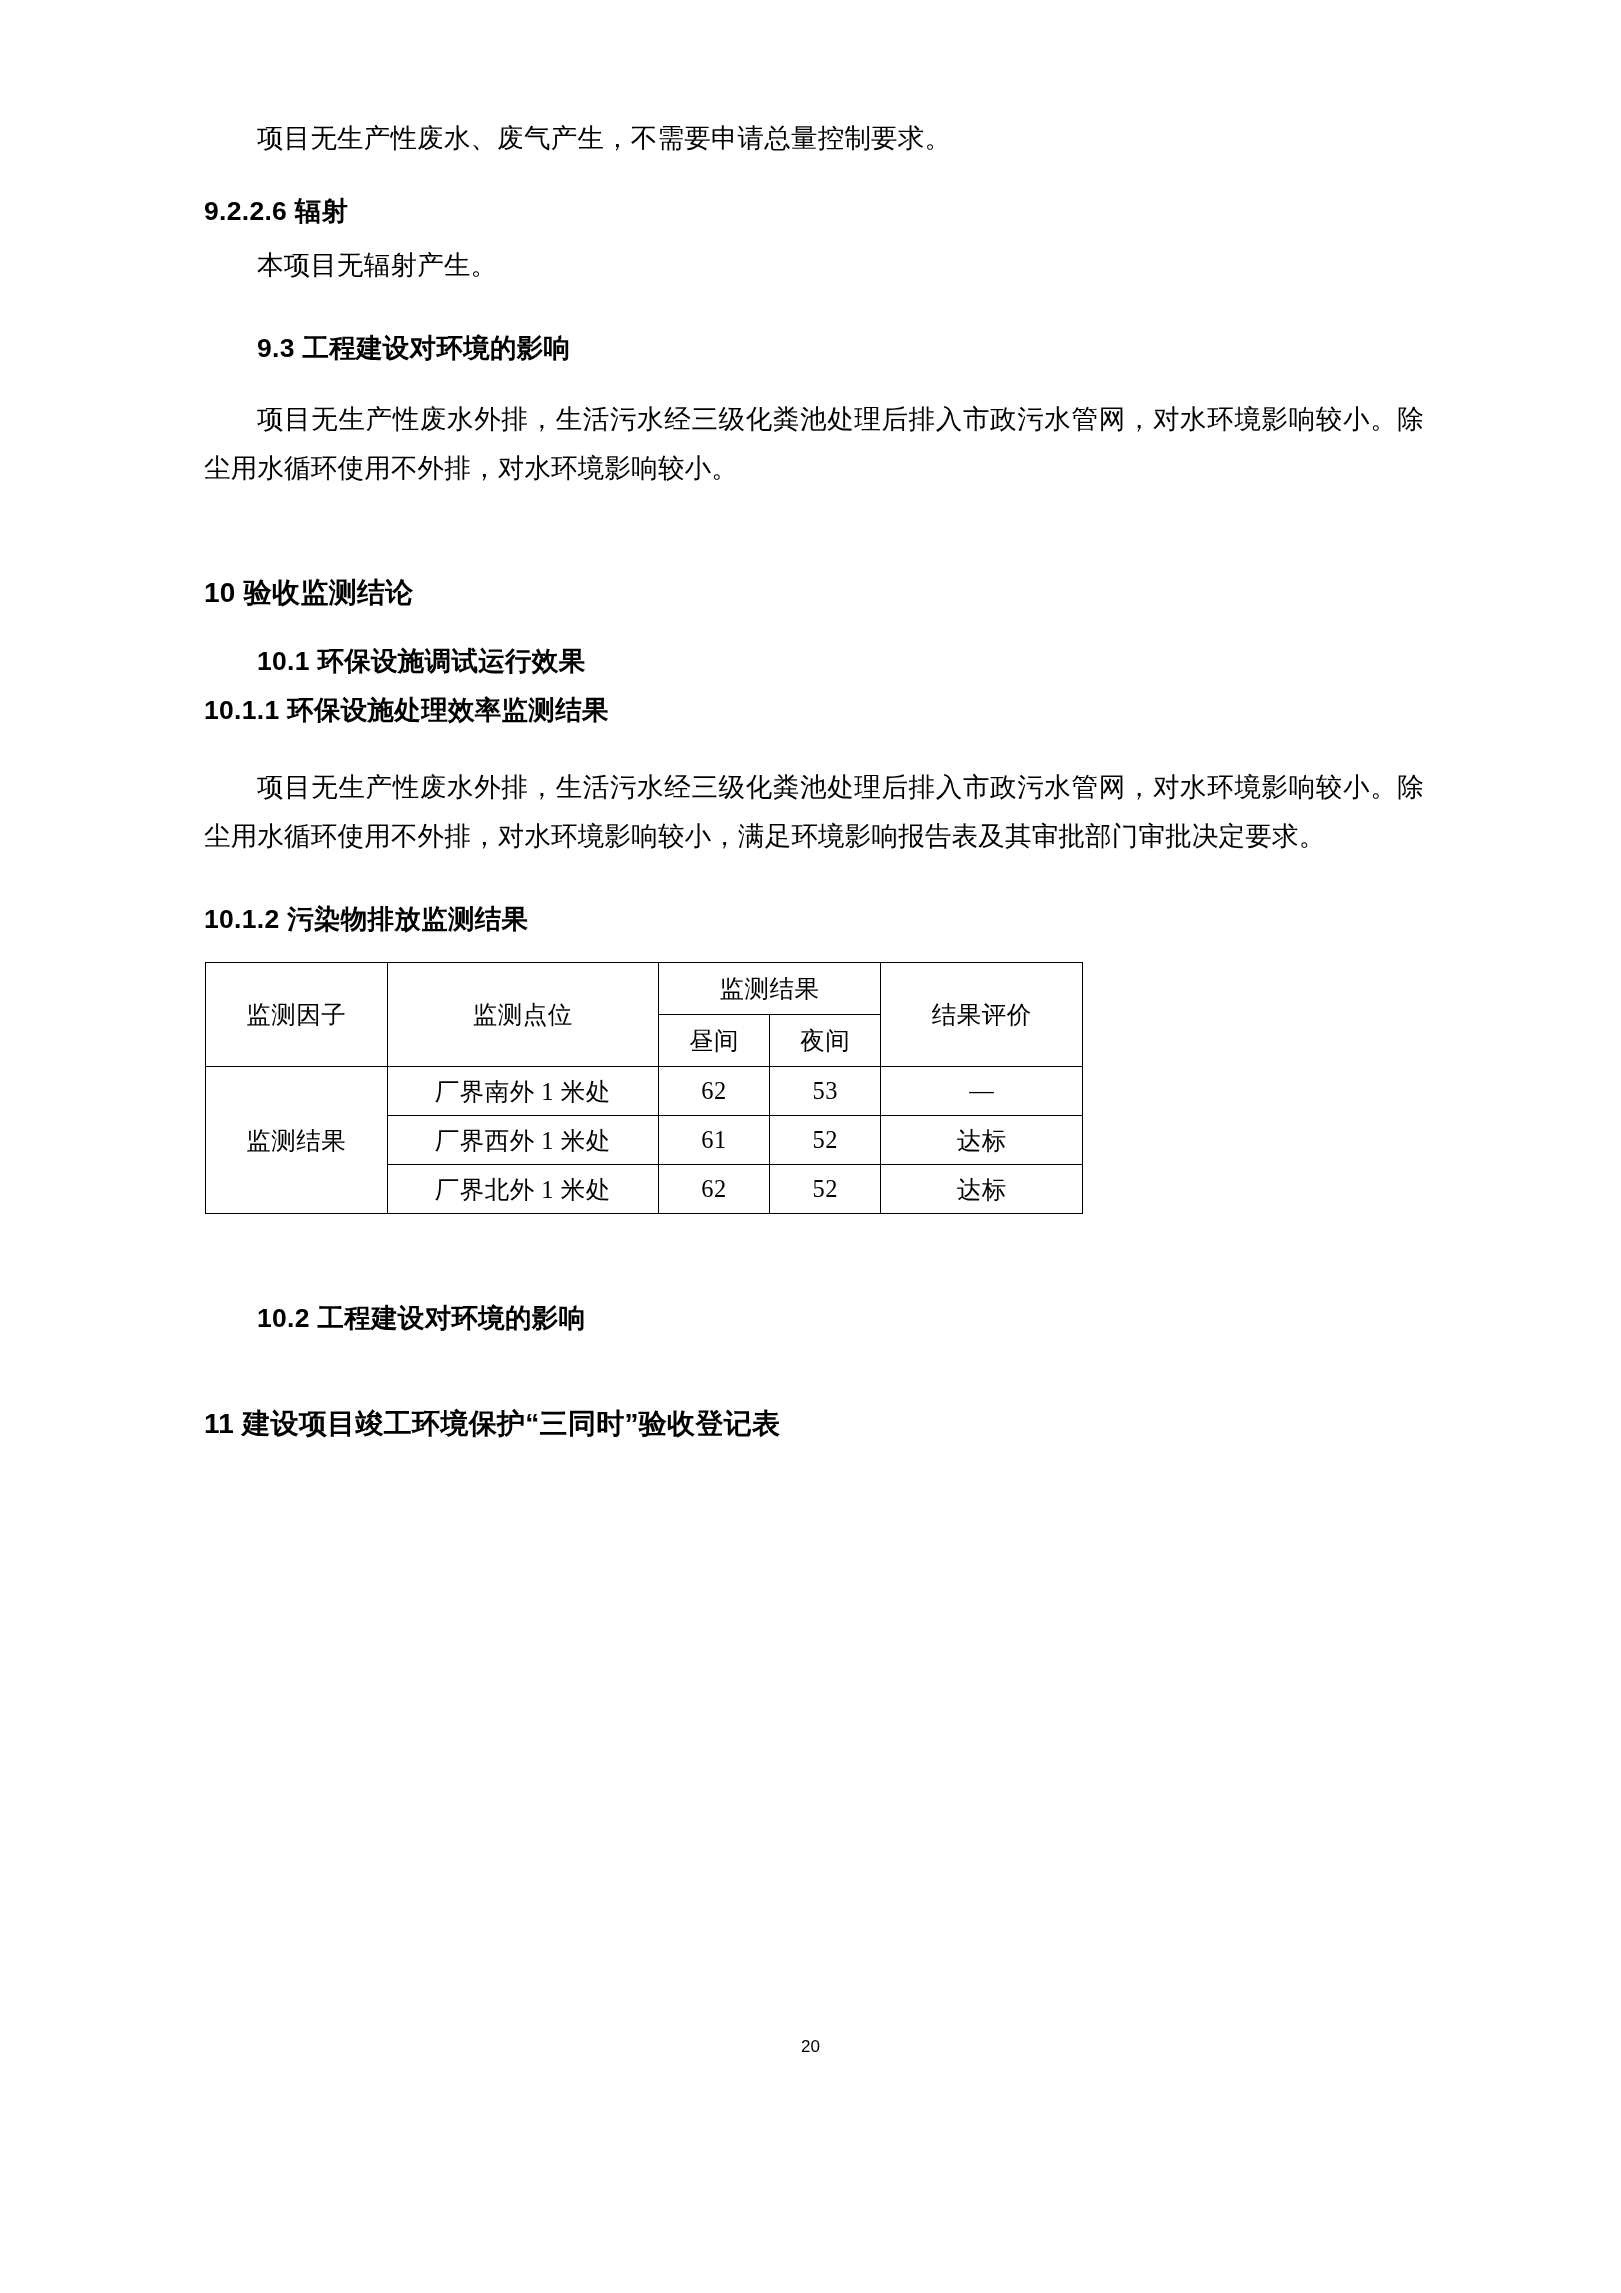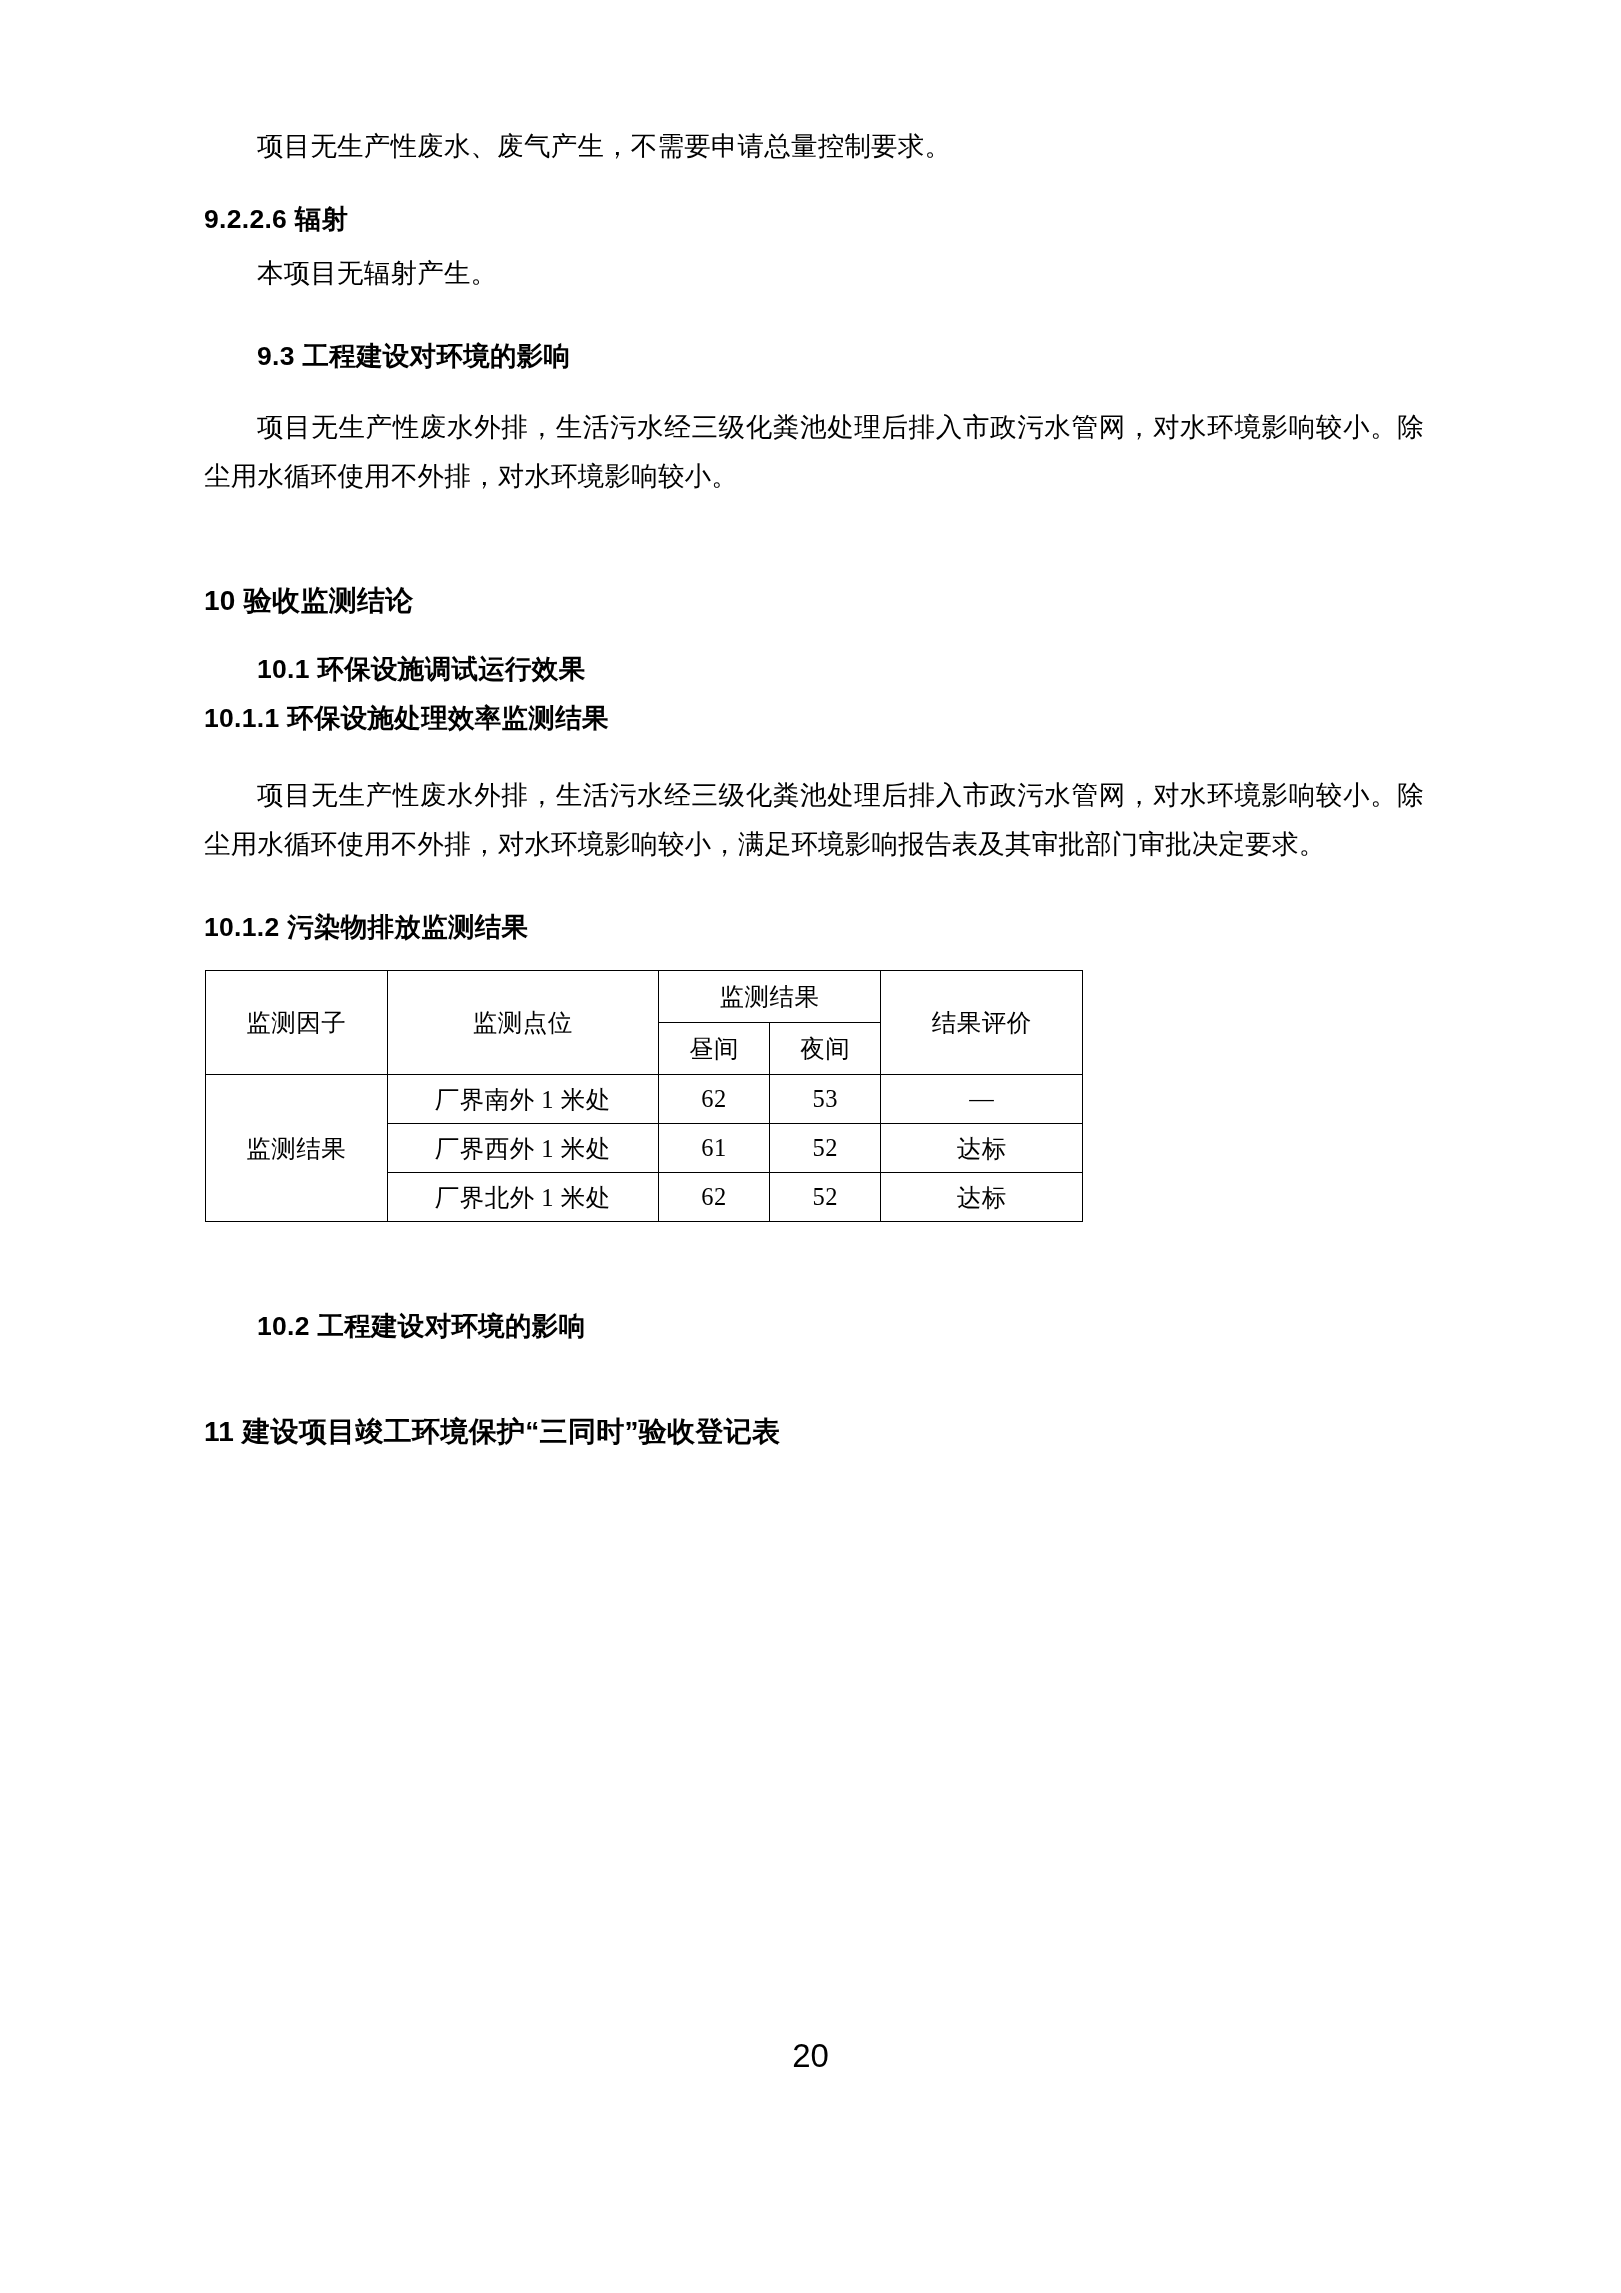--- a/index.html
+++ b/index.html
@@ -16,21 +16,21 @@
     width: 1621px;
     height: 2294px;
     background: #ffffff;
     box-sizing: border-box;
     padding: 0;
     overflow: hidden;
   }
   .content {
     position: absolute;
     left: 204px;
-    top: 8px;
+    top: 0;
     width: 1220px;
   }
 
   
   .para {
     font-size: 26.5px;
     line-height: 49px;
     text-align: justify;
     text-indent: 53px;
     margin: 0;
@@ -119,21 +119,21 @@
   .col-eval    { width: 202px; }
 
   
   .page-number {
     position: absolute;
     left: 0;
     top: 2037px;
     width: 1621px;
     text-align: center;
     font-family: "Liberation Sans", "DejaVu Sans", sans-serif;
-    font-size: 33px;
+    font-size: 17px;
     color: #000000;
   }
 </style>
 </head>
 <body>
 
 <div class="page">
   <div class="content">
 
     <div class="sp-70"></div>

